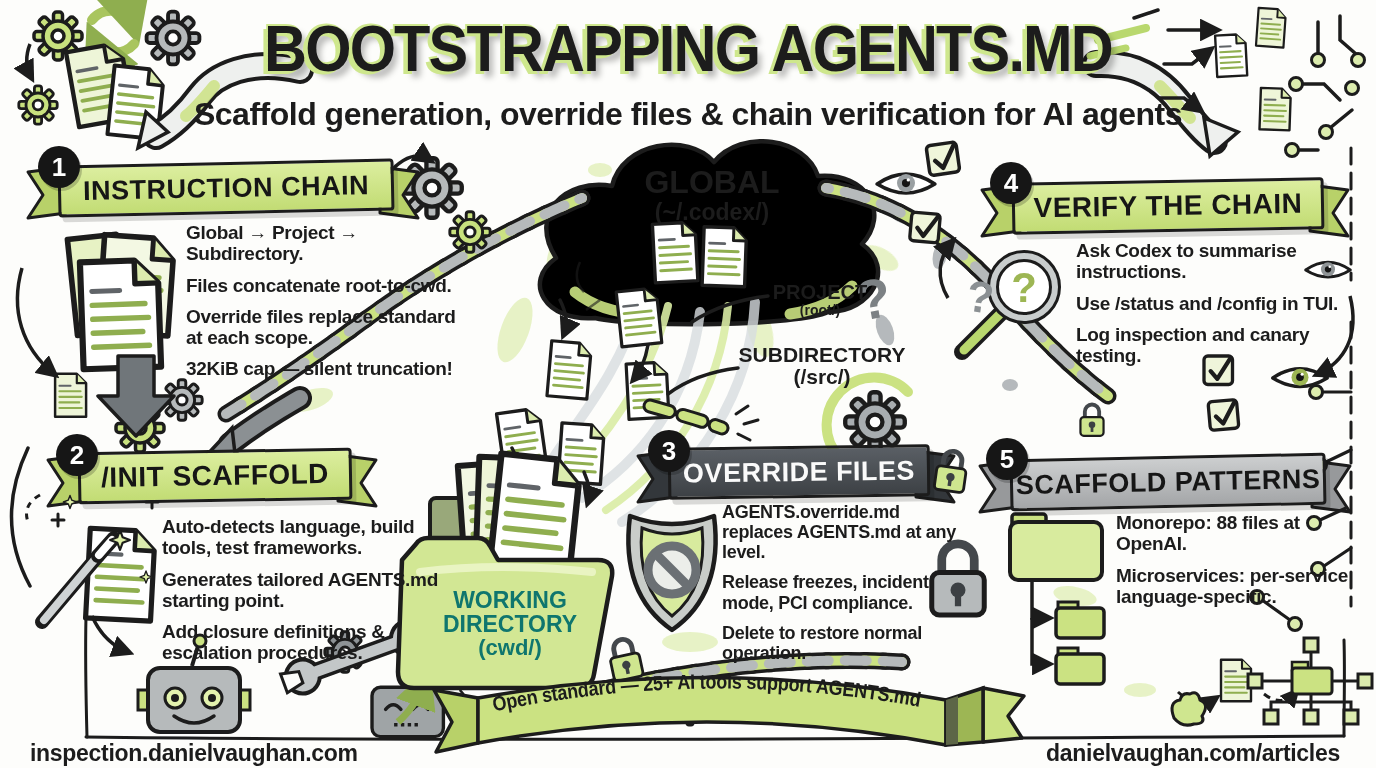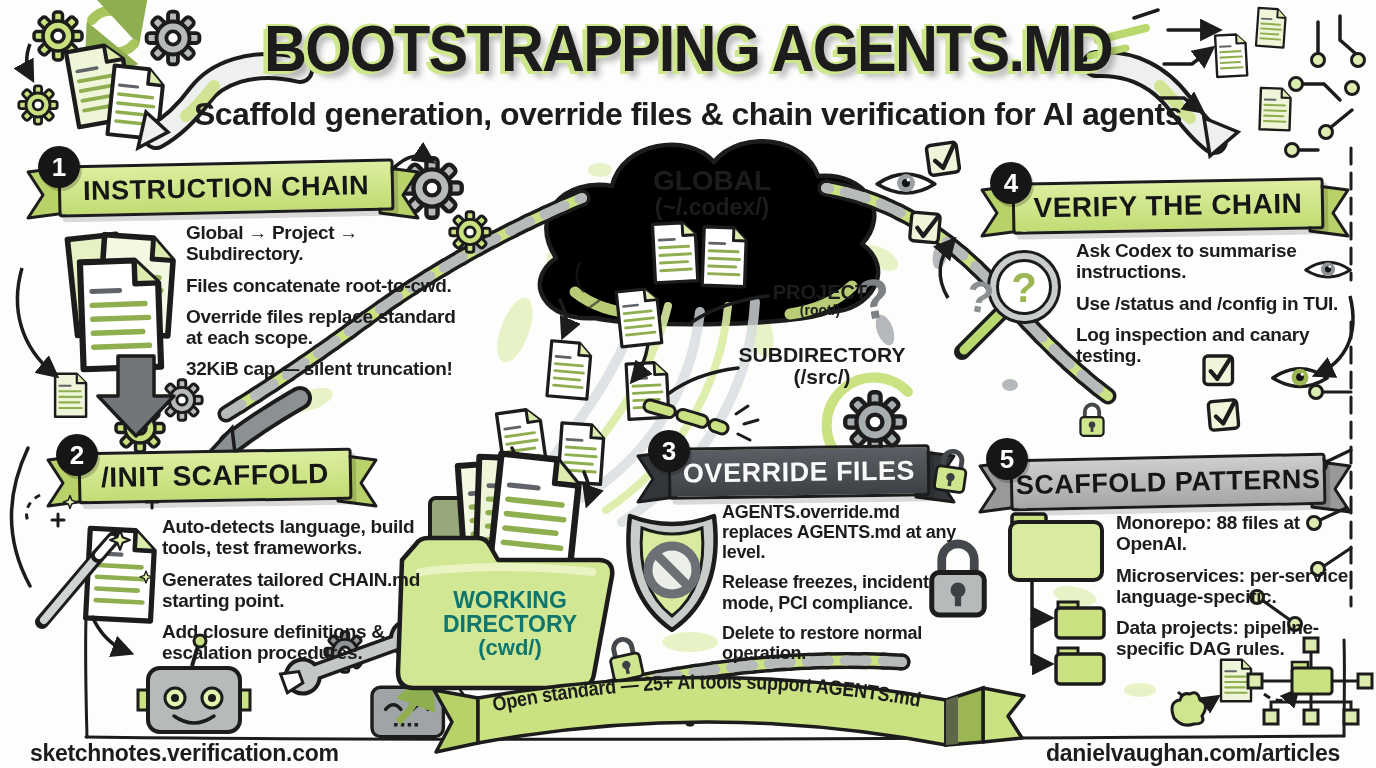--- a/index.html
+++ b/index.html
@@ -437,53 +437,52 @@
 <div class="ui banner gray" style="left:1010px;top:456px;width:310px;font-size:27px;transform:rotate(-1.2deg)">SCAFFOLD PATTERNS</div>
 
 <div class="ui note" style="left:186px;top:222px;width:280px">
   <p>Global → Project → Subdirectory.</p>
   <p>Files concatenate root-to-cwd.</p>
   <p>Override files replace standard at each scope.</p>
   <p>32KiB cap — silent truncation!</p>
 </div>
 <div class="ui note" style="left:162px;top:516px;width:282px">
   <p>Auto-detects language, build tools, test frameworks.</p>
-  <p>Generates tailored CHAIN.md starting point.</p>
+  <p>Generates tailored AGENTS.md starting point.</p>
   <p>Add closure definitions &amp; escalation procedures.</p>
 </div>
 <div class="ui note" style="left:722px;top:502px;width:242px;">
   <p style="font-size:18px">AGENTS.override.md replaces AGENTS.md at any level.</p>
   <p style="font-size:18px">Release freezes, incident mode, PCI compliance.</p>
   <p style="font-size:18px">Delete to restore normal operation.</p>
 </div>
 <div class="ui note" style="left:1076px;top:240px;width:302px">
   <p>Ask Codex to summarise instructions.</p>
   <p>Use /status and /config in TUI.</p>
   <p>Log inspection and canary testing.</p>
 </div>
 <div class="ui note" style="left:1116px;top:512px;width:252px">
   <p>Monorepo: 88 files at OpenAI.</p>
   <p>Microservices: per-service language-specific.</p>
-  <p>Data projects: pipeline-specific DAG rules.</p>
 </div>
 
 <div class="ui dlabel" style="left:622px;top:166px;width:180px">
-  <div style="font-size:28px">GLOBAL</div>
+  <div style="font-size:32px">GLOBAL</div>
   <div class="sub" style="font-size:23px">(~/.codex/)</div>
 </div>
 <div class="ui dlabel" style="left:758px;top:282px;width:124px">
   <div style="font-size:20px">PROJECT</div>
   <div class="sub" style="font-size:14px">(root/)</div>
 </div>
 <div class="ui dlabel" style="left:736px;top:344px;width:172px">
   <div style="font-size:21px">SUBDIRECTORY</div>
   <div class="sub" style="font-size:21px">(/src/)</div>
 </div>
 <div class="ui dlabel" style="left:426px;top:588px;width:168px;color:#0f766e">
   <div style="font-size:23px">WORKING</div>
   <div style="font-size:23px">DIRECTORY</div>
   <div class="sub" style="font-size:22px">(cwd/)</div>
 </div>
 
-<div class="ui url" style="left:30px;top:740px">sketchnotes.verification.com</div>
+<div class="ui url" style="left:30px;top:740px">inspection.danielvaughan.com</div>
 <div class="ui url" style="left:1040px;top:740px;width:306px;text-align:center">danielvaughan.com/articles</div>
 
 </div>
 
 </body></html>

